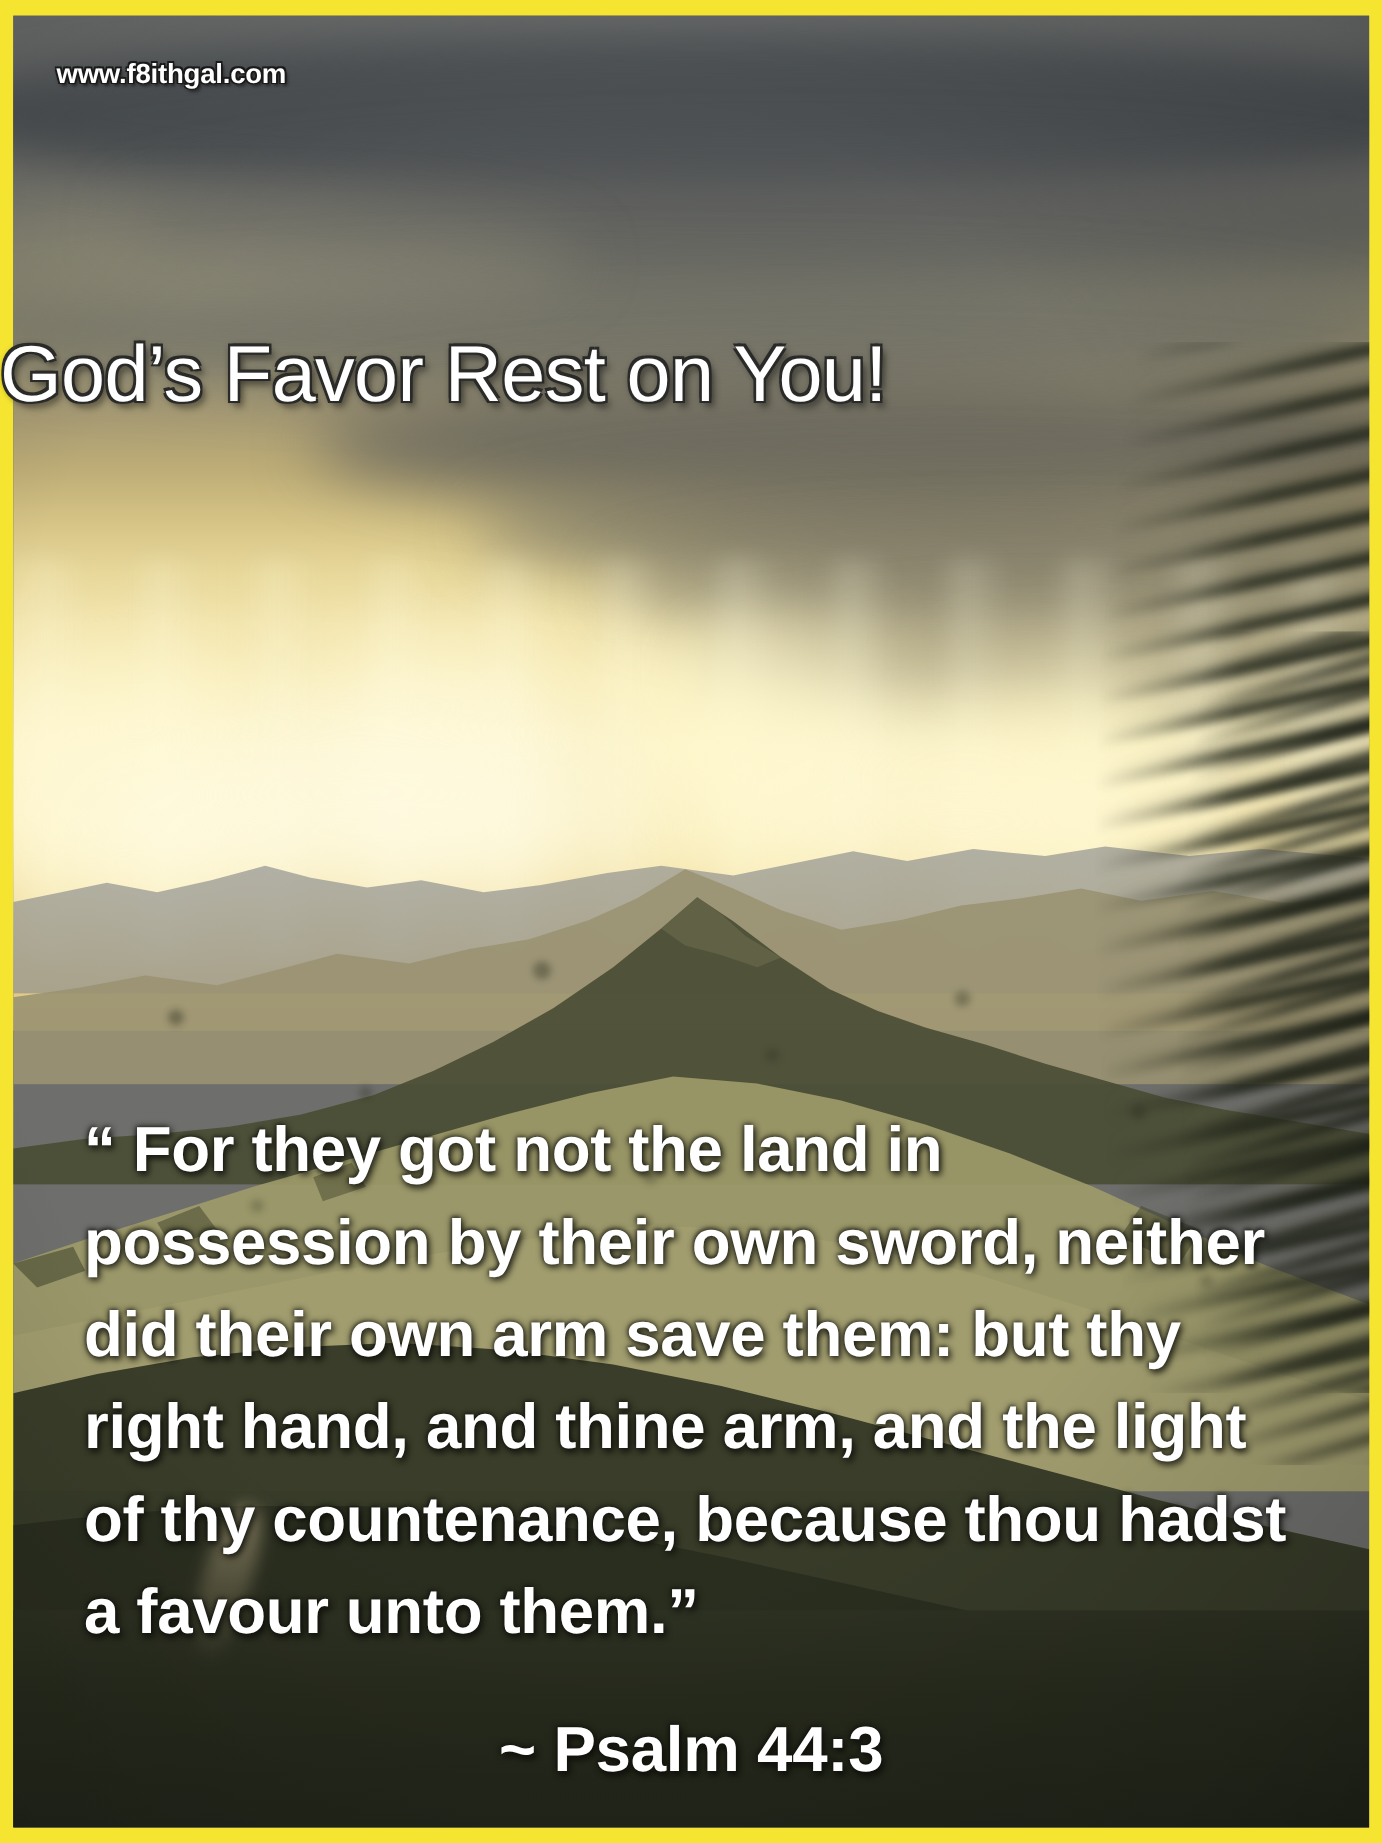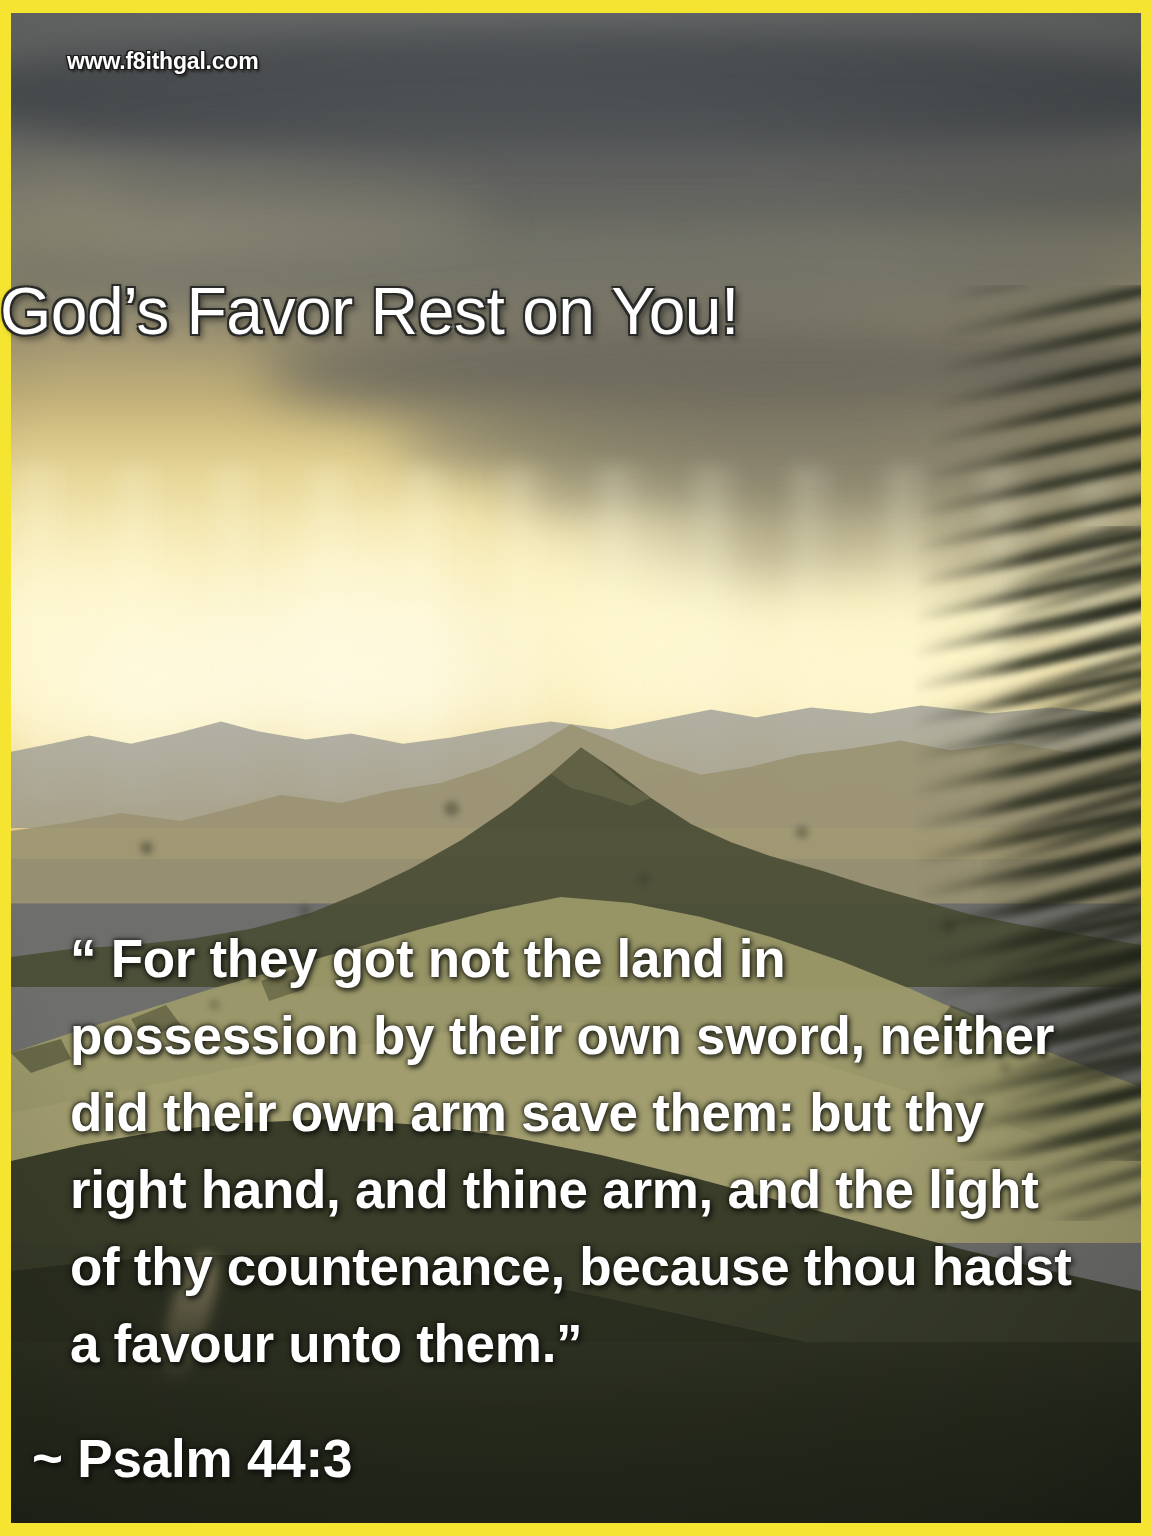--- a/index.html
+++ b/index.html
@@ -288,21 +288,20 @@
     font-weight: bold;
     letter-spacing: -0.2px;
     text-shadow:
       -1.3px -1.3px 0 #1a1a1a,
        1.3px -1.3px 0 #1a1a1a,
       -1.3px  1.3px 0 #1a1a1a,
        1.3px  1.3px 0 #1a1a1a,
        0 0 3px rgba(0,0,0,0.7),
        2px 3px 3px rgba(0,0,0,0.55);
     white-space: nowrap;
-    margin-left: 20px;
   }
 
   .title {
     position: absolute;
     left: 0;
     right: 0;
     top: 233px;
     z-index: 9;
     text-align: left;
     color: #ffffff;
@@ -336,29 +335,29 @@
       2px 3px 5px rgba(0,0,0,0.62),
       -1px -1px 3px rgba(0,0,0,0.40);
   }
 
   .citation {
     position: absolute;
     left: 0;
     right: 0;
     top: 1428px;
     z-index: 9;
+    text-align: center;
     color: #ffffff;
     font-size: 53px;
     font-weight: bold;
     letter-spacing: -0.2px;
     text-shadow:
       0 0 6px rgba(20,22,14,0.85),
       2px 3px 5px rgba(0,0,0,0.62),
       -1px -1px 3px rgba(0,0,0,0.40);
-    padding-left: 32px;
   }
 </style>
 </head>
 <body>
 
 <div class="poster">
 
   <div class="frame"></div>
 
   <div class="photo">

